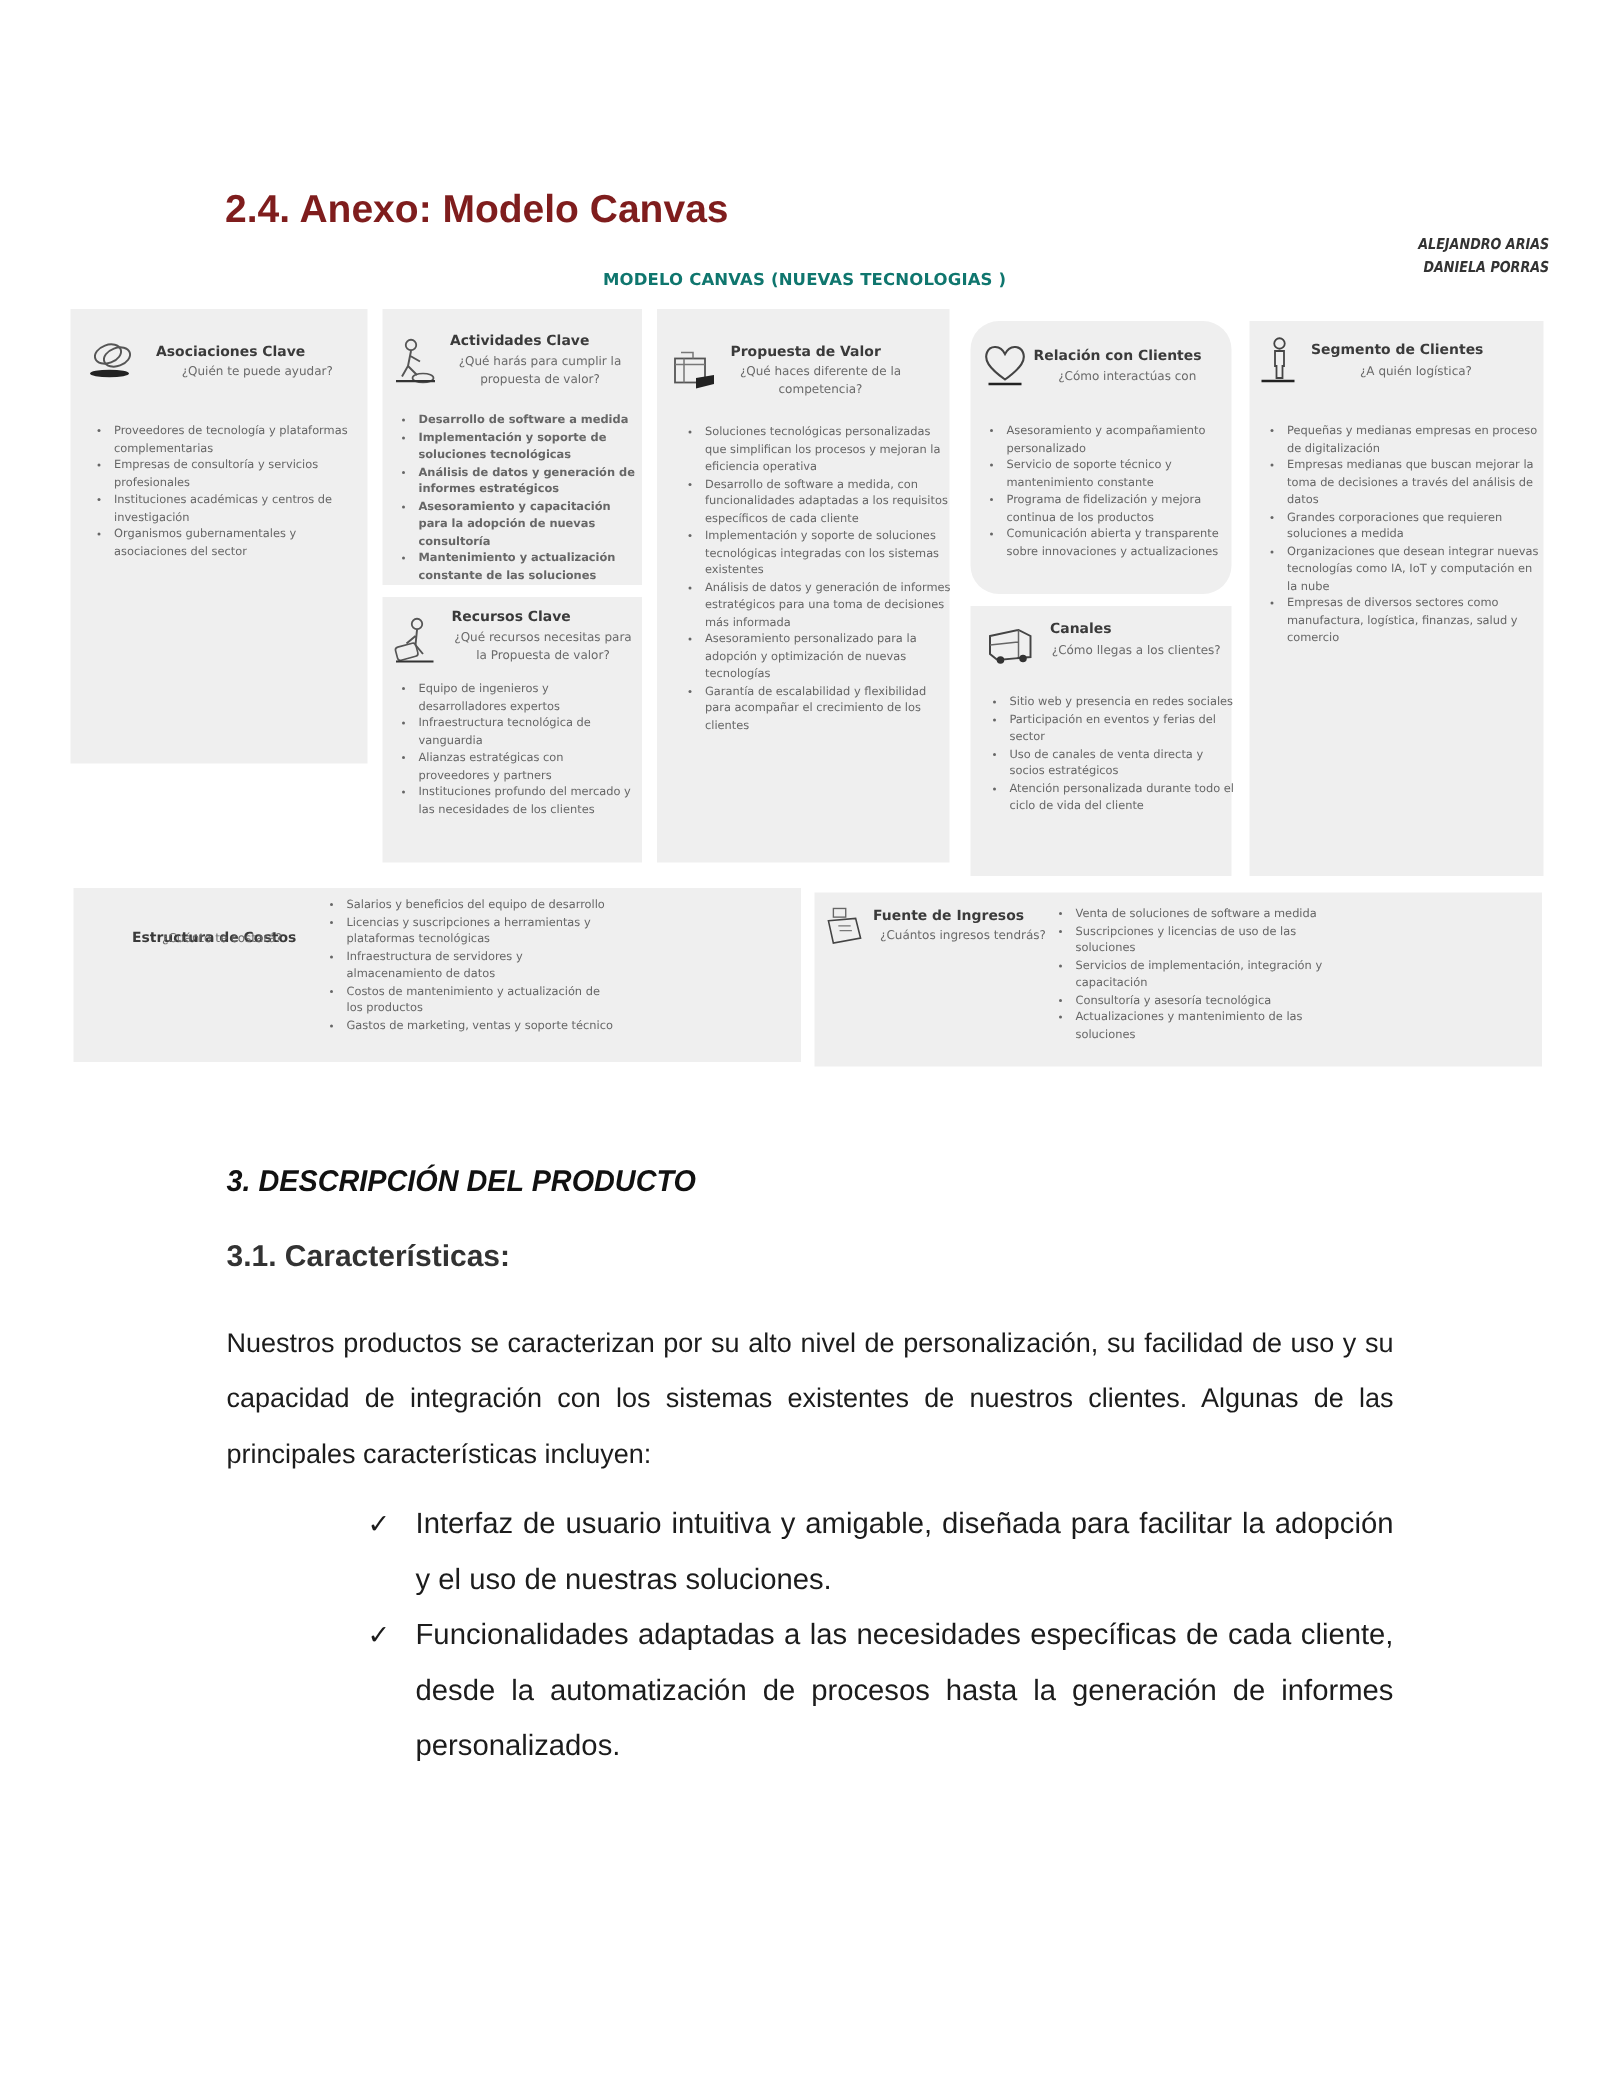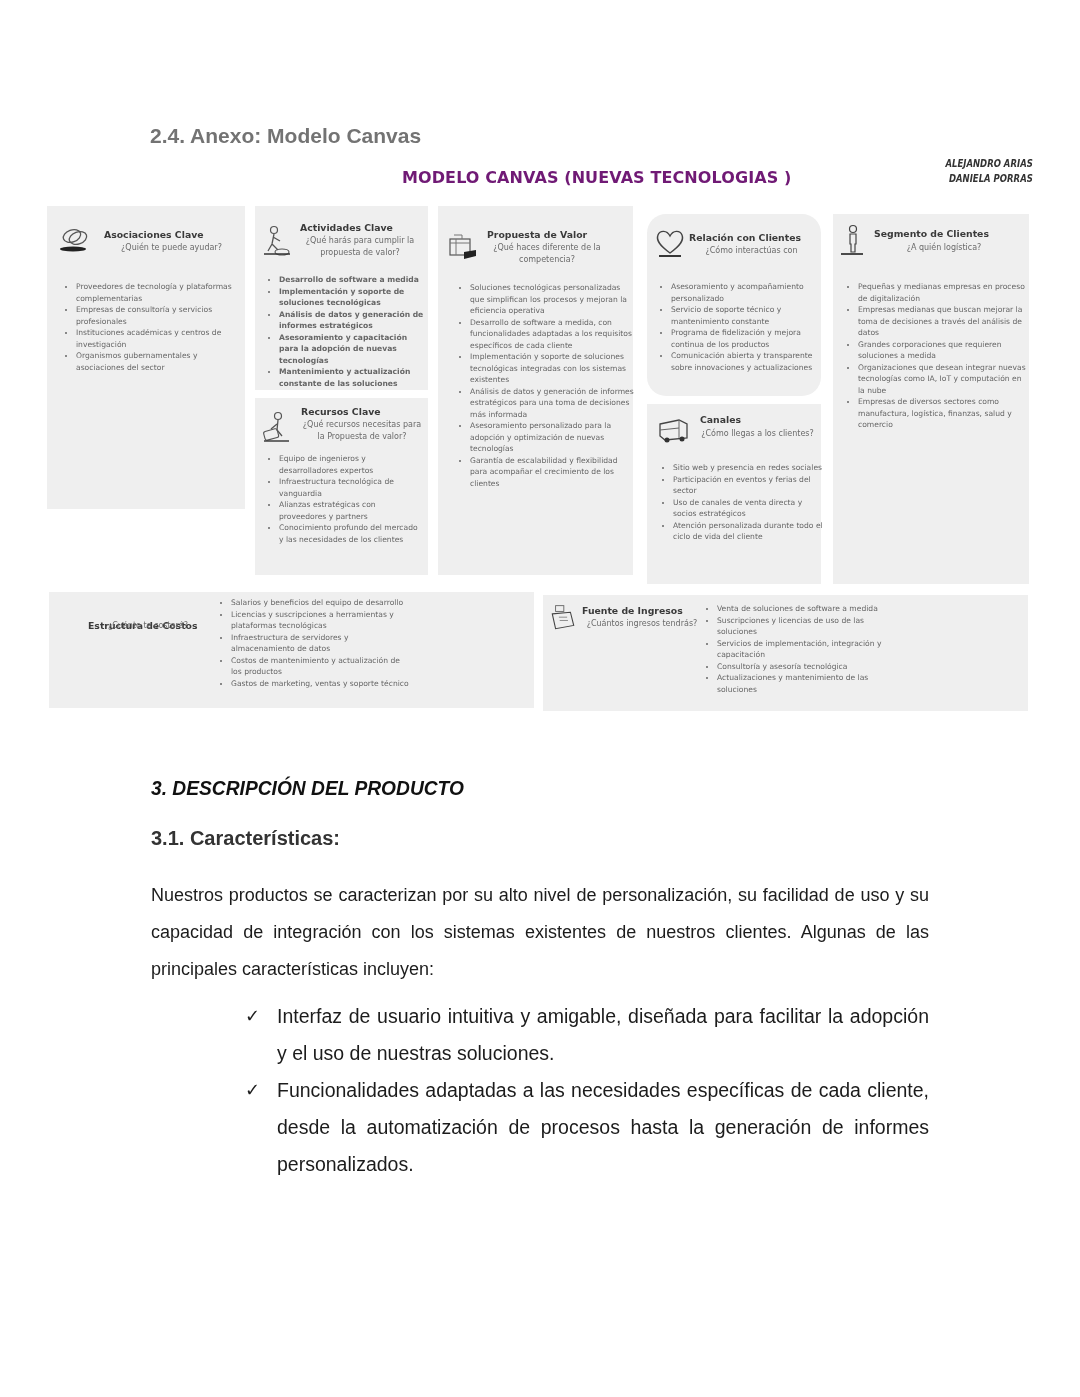--- a/index.html
+++ b/index.html
@@ -1,19 +1,19 @@
 <!DOCTYPE html>
 <html><head>
 <meta charset="utf-8">
 <style>
   html, body { margin:0; padding:0; background:#ffffff; }
   body { width:1080px; height:1397px; position:relative; overflow:hidden; font-family:"Liberation Sans", sans-serif; color:#262626; }
   .abs { position:absolute; }
-  .h-annex { left:150px; top:124px; font-size:21px; font-weight:bold; color:#737373; }
-  .canvas-title { left:402px; top:168px; font-size:16px; font-weight:bold; color:#701a75; font-family:"DejaVu Sans", sans-serif; letter-spacing:0.1px; }
+  .h-annex { left:150px; top:124px; font-size:26px; font-weight:bold; color:#7f1d1d; }
+  .canvas-title { left:402px; top:180px; font-size:11px; font-weight:bold; color:#0f766e; font-family:"DejaVu Sans", sans-serif; letter-spacing:0.1px; }
   .authors { right:47px; top:156px; text-align:right; font-size:10px; font-weight:bold; font-style:italic; color:#333; font-family:"DejaVu Sans", sans-serif; line-height:15px; transform:scaleX(0.85); transform-origin:right top; }
 
   .box { position:absolute; background:#efefef; box-sizing:border-box; font-family:"DejaVu Sans", sans-serif; color:#555; }
   .box .icon { position:absolute; width:34px; height:34px; }
   .box .icon svg { width:100%; height:100%; }
   .box .btitle { position:absolute; font-size:9.3px; font-weight:bold; color:#3a3a3a; }
   .box .bq { position:absolute; font-size:8px; color:#6a6a6a; line-height:11.5px;text-align:center; }
   .box ul { position:absolute; margin:0; padding:0 0 0 12px; font-size:7.6px; line-height:11.5px; color:#666; }
   .box ul li { margin:0; padding:0; }
   .box ul li::marker { font-size:7px; }
@@ -62,41 +62,41 @@
         <ellipse cx="22" cy="28" rx="7" ry="3" fill="none" stroke="#555" stroke-width="1.1"></ellipse>
         <line x1="4" y1="30" x2="30" y2="30" stroke="#333" stroke-width="1.5"></line>
       </svg>
   </div>
   <div class="btitle" style="left:45px;top:16px;">Actividades Clave</div>
   <div class="bq" style="left:45px;top:29px;width:120px;">¿Qué harás para cumplir la propuesta de valor?</div>
   <ul style="left:12px;top:68px;width:150px;font-weight:bold;">
     <li>Desarrollo de software a medida</li>
     <li>Implementación y soporte de soluciones tecnológicas</li>
     <li>Análisis de datos y generación de informes estratégicos</li>
-    <li>Asesoramiento y capacitación para la adopción de nuevas tecnologías</li>
+    <li>Asesoramiento y capacitación para la adopción de nuevas consultoría</li>
     <li>Mantenimiento y actualización constante de las soluciones</li>
   </ul>
 </div>
 
 <div class="box" style="left:255px;top:398px;width:173px;height:177px;">
   <div class="icon" style="left:6px;top:12px;">
     <svg viewBox="0 0 34 34">
         <circle cx="17" cy="6" r="3.5" fill="none" stroke="#555" stroke-width="1.2"></circle>
         <path d="M17 10 L16 20 L21 26 M16 14 L10 19" fill="none" stroke="#555" stroke-width="1.3"></path>
         <rect x="3" y="20" width="14" height="9" rx="2" fill="none" stroke="#555" stroke-width="1.1" transform="rotate(-15 10 24)"></rect>
         <line x1="3" y1="31" x2="28" y2="31" stroke="#333" stroke-width="1.4"></line>
       </svg>
   </div>
   <div class="btitle" style="left:46px;top:8px;">Recursos Clave</div>
   <div class="bq" style="left:46px;top:21px;width:122px;">¿Qué recursos necesitas para la Propuesta de valor?</div>
   <ul style="left:12px;top:55px;width:145px;">
     <li>Equipo de ingenieros y desarrolladores expertos</li>
     <li>Infraestructura tecnológica de vanguardia</li>
     <li>Alianzas estratégicas con proveedores y partners</li>
-    <li>Conocimiento profundo del mercado y las necesidades de los clientes</li>
+    <li>Instituciones profundo del mercado y las necesidades de los clientes</li>
   </ul>
 </div>
 
 <div class="box" style="left:438px;top:206px;width:195px;height:369px;">
   <div class="icon" style="left:8px;top:24px;">
     <svg viewBox="0 0 34 34">
         <rect x="4" y="9" width="20" height="16" fill="none" stroke="#555" stroke-width="1.2"></rect>
         <path d="M4 13 H24 M10 9 V25 M8 5 h8 v4" fill="none" stroke="#777" stroke-width="1"></path>
         <path d="M18 22 L30 20 L30 26 L18 29 Z" fill="#222"></path>
       </svg>

